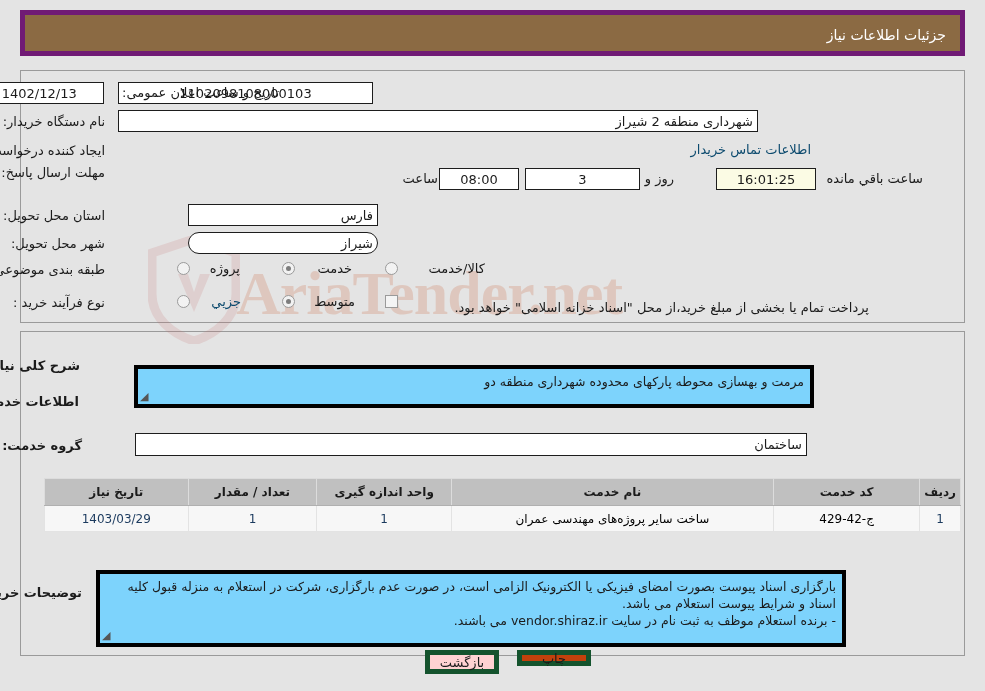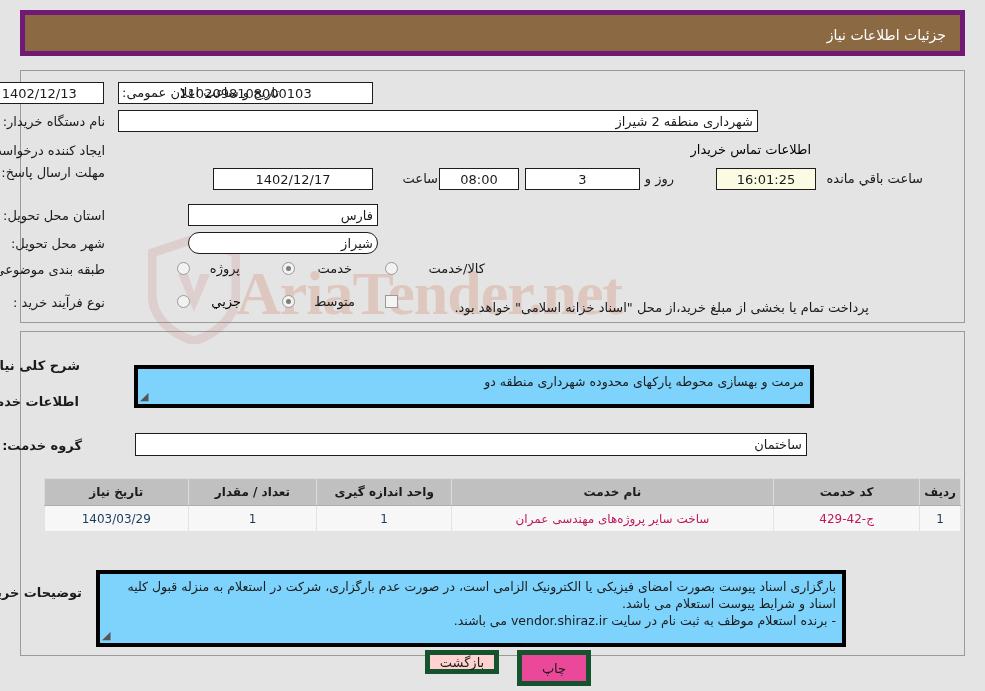--- a/index.html
+++ b/index.html
@@ -76,21 +76,21 @@
   
   .lbl {
     position: absolute;
     font-size: 13px;
     color: #1b1b1b;
     white-space: nowrap;
     z-index: 6;
     font-family: "DejaVu Sans", sans-serif;
   }
   .lbl.b { font-weight: bold; }
-  .lbl.blue { color: #000000; }
+  .lbl.blue { color: #0c4a6e; }
 
   .fld {
     position: absolute;
     background: #ffffff;
     border: 1px solid #1d1d1d;
     font-size: 13px;
     color: #1b1b1b;
     padding: 0 4px;
     display: flex;
     align-items: center;
@@ -174,21 +174,21 @@
     font-size: 12px;
     font-weight: bold;
     height: 27px;
     padding: 0 4px;
     text-align: center;
     white-space: nowrap;
   }
   #tbl td {
     background: #f7f7f7;
     border: 1px solid #e3e3e3;
-    color: #be185d;
+    color: #000000;
     font-size: 12px;
     height: 26px;
     padding: 0 4px;
     text-align: center;
     white-space: nowrap;
   }
   #tbl td.num { color: #1b3a5e; }
 
   
   .btn {
@@ -197,21 +197,21 @@
     font-size: 13px;
     font-family: "DejaVu Sans", sans-serif;
     color: #1b1b1b;
     display: flex;
     align-items: center;
     justify-content: center;
     cursor: pointer;
     z-index: 6;
   }
   #btn-back  { left: 425px; top: 650px; width: 74px; height: 24px; background: #ffd2d2; }
-  #btn-print { left: 517px; top: 650px; width: 74px; height: 36px; background: #ec4899; }
+  #btn-print { left: 517px; top: 650px; width: 74px; height: 16px; background: #c2410c; }
 </style>
 </head>
 <body>
 
 <div id="page">
 
   <div id="watermark">
     <div id="wm-inner">
       <svg id="wm-shield" width="92" height="108" viewBox="0 0 92 108">
         <path d="M46 3 L88 17 L88 58 C88 82 68 98 46 105 C24 98 4 82 4 58 L4 17 Z" fill="none" stroke="#c46a6a" stroke-width="9"></path>
@@ -235,21 +235,20 @@
 
   <div class="lbl" style="right:880px; top:114px;">نام دستگاه خریدار:</div>
   <div class="fld right" style="right:227px; top:110px; width:640px; height:22px;">شهرداری منطقه 2 شیراز</div>
 
   <div class="lbl" style="right:880px; top:143px;">ایجاد کننده درخواست:</div>
   <div class="lbl blue" style="right:174px; top:142px;">اطلاعات تماس خریدار</div>
 
   <div class="lbl" style="right:880px; top:164px; line-height:17px;">
     <span>مهلت ارسال پاسخ: تا تاریخ:</span>
   </div>
-  <div class="fld center" style="right:612px; top:168px; width:160px; height:22px;">1402/12/17</div>
 
   <div class="lbl" style="right:547px; top:171px;">ساعت</div>
   <div class="fld center" style="right:466px; top:168px; width:80px; height:22px;">08:00</div>
 
   <div class="fld center" style="right:345px; top:168px; width:115px; height:22px;">3</div>
   <div class="lbl" style="right:311px; top:171px;">روز و</div>
 
   <div class="fld center cream" style="right:169px; top:168px; width:100px; height:22px;">16:01:25</div>
   <div class="lbl" style="right:62px; top:171px;">ساعت باقي مانده</div>
 

